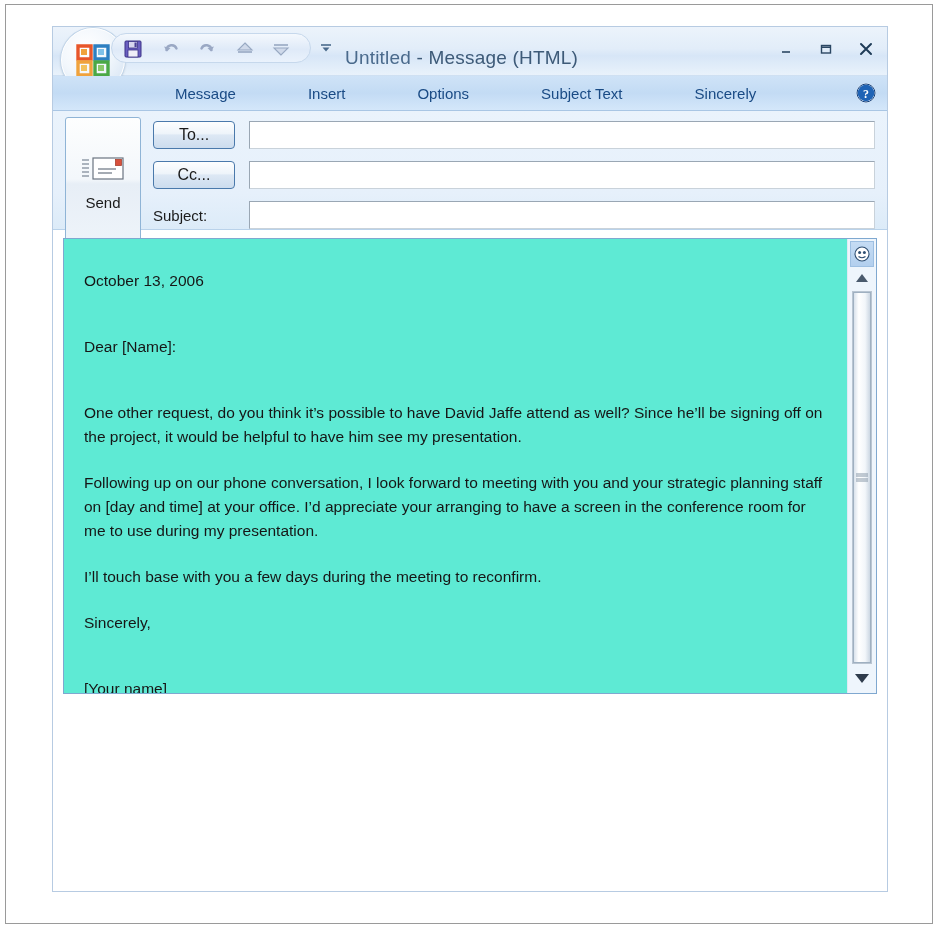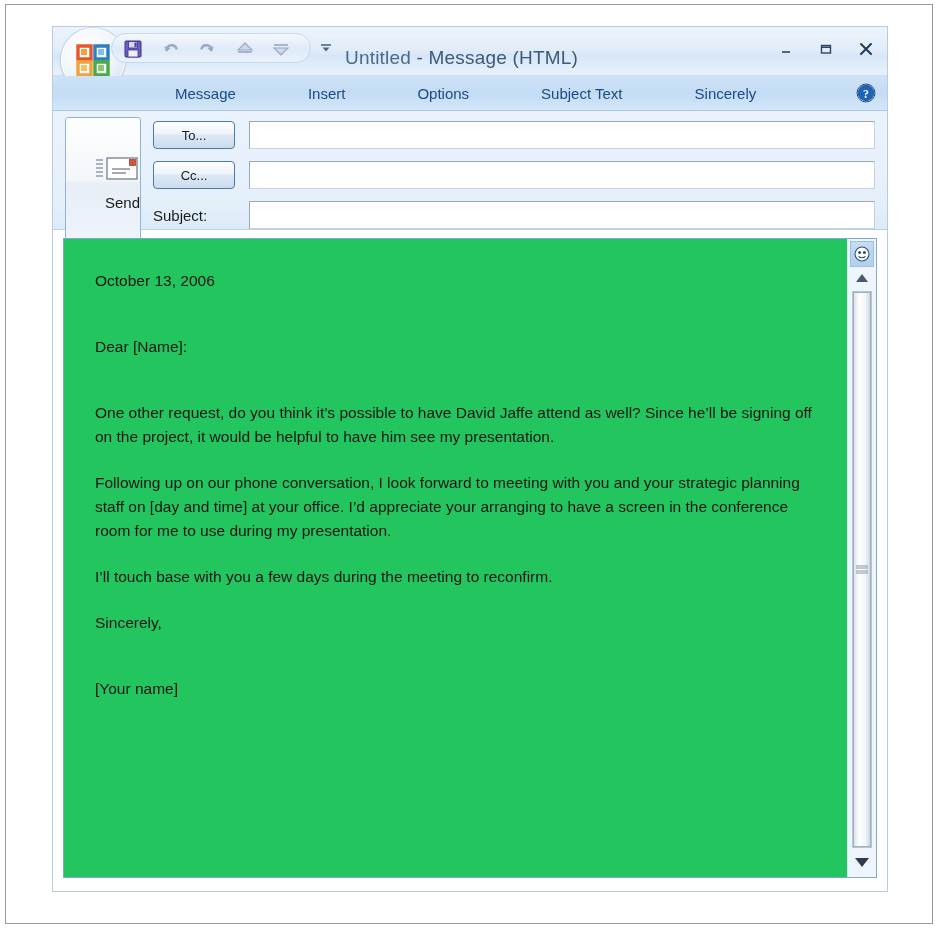--- a/index.html
+++ b/index.html
@@ -136,21 +136,21 @@
 
   .send-btn {
     position: absolute;
     left: 12px; top: 6px;
     width: 76px; height: 129px;
     background: linear-gradient(to bottom, #fdfefe 0%, #f3f7fb 48%, #e7eef6 52%, #eef4fa 100%);
     border: 1px solid #8fb4d6;
     border-radius: 3px;
     box-sizing: border-box;
     display: flex; flex-direction: column;
-    align-items: flex-end; justify-content: center;
+    align-items: center; justify-content: center;
     gap: 4px;
   }
   .send-label { font-size: 15px; color: #1b1b1b; }
 
   .addr-rows {
     position: absolute;
     left: 100px; top: 8px;
     right: 12px;
   }
   .addr-row {
@@ -158,21 +158,21 @@
     align-items: center;
     height: 32px;
     margin-bottom: 8px;
   }
   .addr-row:last-child { margin-bottom: 0; }
   .fieldbtn {
     width: 82px; height: 28px;
     border: 1px solid #4a79ab;
     border-radius: 4px;
     background: linear-gradient(to bottom, #fdfefe 0%, #eef4fa 45%, #dde8f4 50%, #ccdcee 100%);
-    font-size: 13px;
+    font-size: 16px;
     color: #1b1b1b;
     display: flex; align-items: center; justify-content: center;
     box-sizing: border-box;
     font-family: "Liberation Sans", sans-serif;
   }
   .fieldlabel {
     width: 82px;
     font-size: 15px;
     color: #1b1b1b;
     text-align: left;
@@ -187,26 +187,25 @@
     border: 1px solid #9aa7b4;
     border-right-color: #c9d2da;
     border-bottom-color: #c9d2da;
     box-sizing: border-box;
   }
 
   
   .body-wrap {
     position: relative;
     margin: 8px 10px 12px 10px;
-    height: 640px;
-    background: #22c55e;
+    height: 456px;
+    background: #5eead4;
     border: 1px solid #7fa8d0;
     box-sizing: border-box;
     display: flex;
-    padding-left: 11px;
   }
   .body-text {
     flex: 1;
     padding: 30px 24px 10px 20px;
     font-size: 15.5px;
     color: #161616;
     line-height: 1.55;
     overflow: hidden;
   }
   .body-text p { margin: 0 0 22px 0; }

